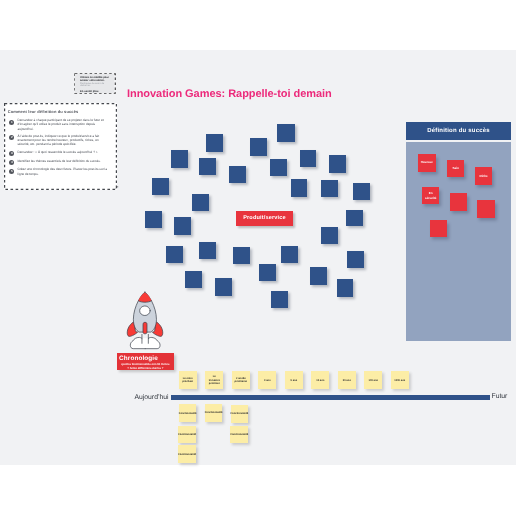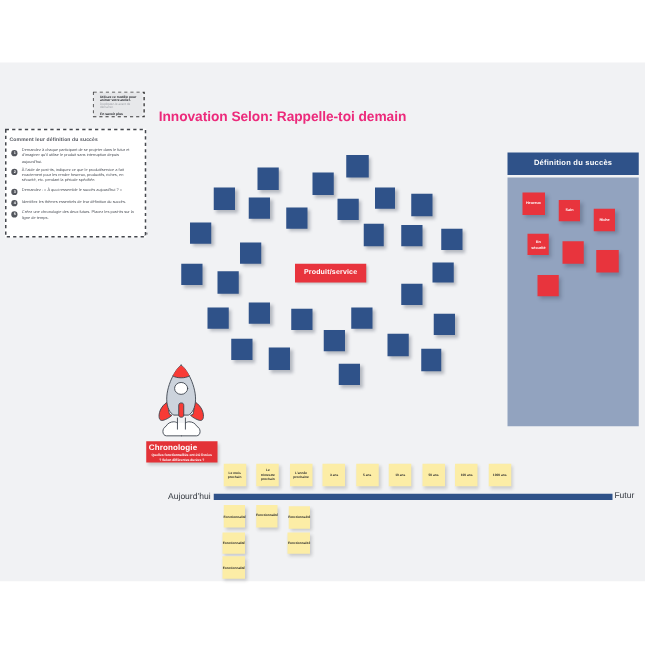--- a/index.html
+++ b/index.html
@@ -114,21 +114,21 @@
     </div>
 </div>
 
 <svg id="resize" viewBox="0 0 6 6">
   <g stroke="#55585e" stroke-width="0.58" stroke-linecap="round" fill="none" transform="scale(0.733)">
     <path d="M0.7 5.3 L 5.0 1.0"></path>
     <path d="M5.0 1.0 L 2.9 1.0 M5.0 1.0 L 5.0 3.1"></path>
     <path d="M0.7 5.3 L 0.7 3.3 M0.7 5.3 L 2.8 5.3" opacity="0"></path>
   </g>
 </svg>
-<div id="title">Innovation Selon: Rappelle-toi demain</div>
+<div id="title">Innovation Games: Rappelle-toi demain</div>
 
 <div id="cluster">
     <div class="note" style="left: 205.6px; top: 134.4px; width: 17.2px; height: 17.5px; background: rgb(47, 82, 137);"></div>
     <div class="note" style="left: 250px; top: 137.6px; width: 17.2px; height: 18px; background: rgb(47, 82, 137);"></div>
     <div class="note" style="left: 171.4px; top: 150px; width: 17px; height: 17.5px; background: rgb(47, 82, 137);"></div>
     <div class="note" style="left: 277.2px; top: 124.4px; width: 17.4px; height: 17.6px; background: rgb(47, 82, 137);"></div>
     <div class="note" style="left: 199px; top: 158.2px; width: 17px; height: 16.4px; background: rgb(47, 82, 137);"></div>
     <div class="note" style="left: 228.8px; top: 166px; width: 16.8px; height: 17.4px; background: rgb(47, 82, 137);"></div>
     <div class="note" style="left: 299.6px; top: 149.8px; width: 16.8px; height: 17.6px; background: rgb(47, 82, 137);"></div>
     <div class="note" style="left: 328.6px; top: 154.6px; width: 17.6px; height: 18.4px; background: rgb(47, 82, 137);"></div>

